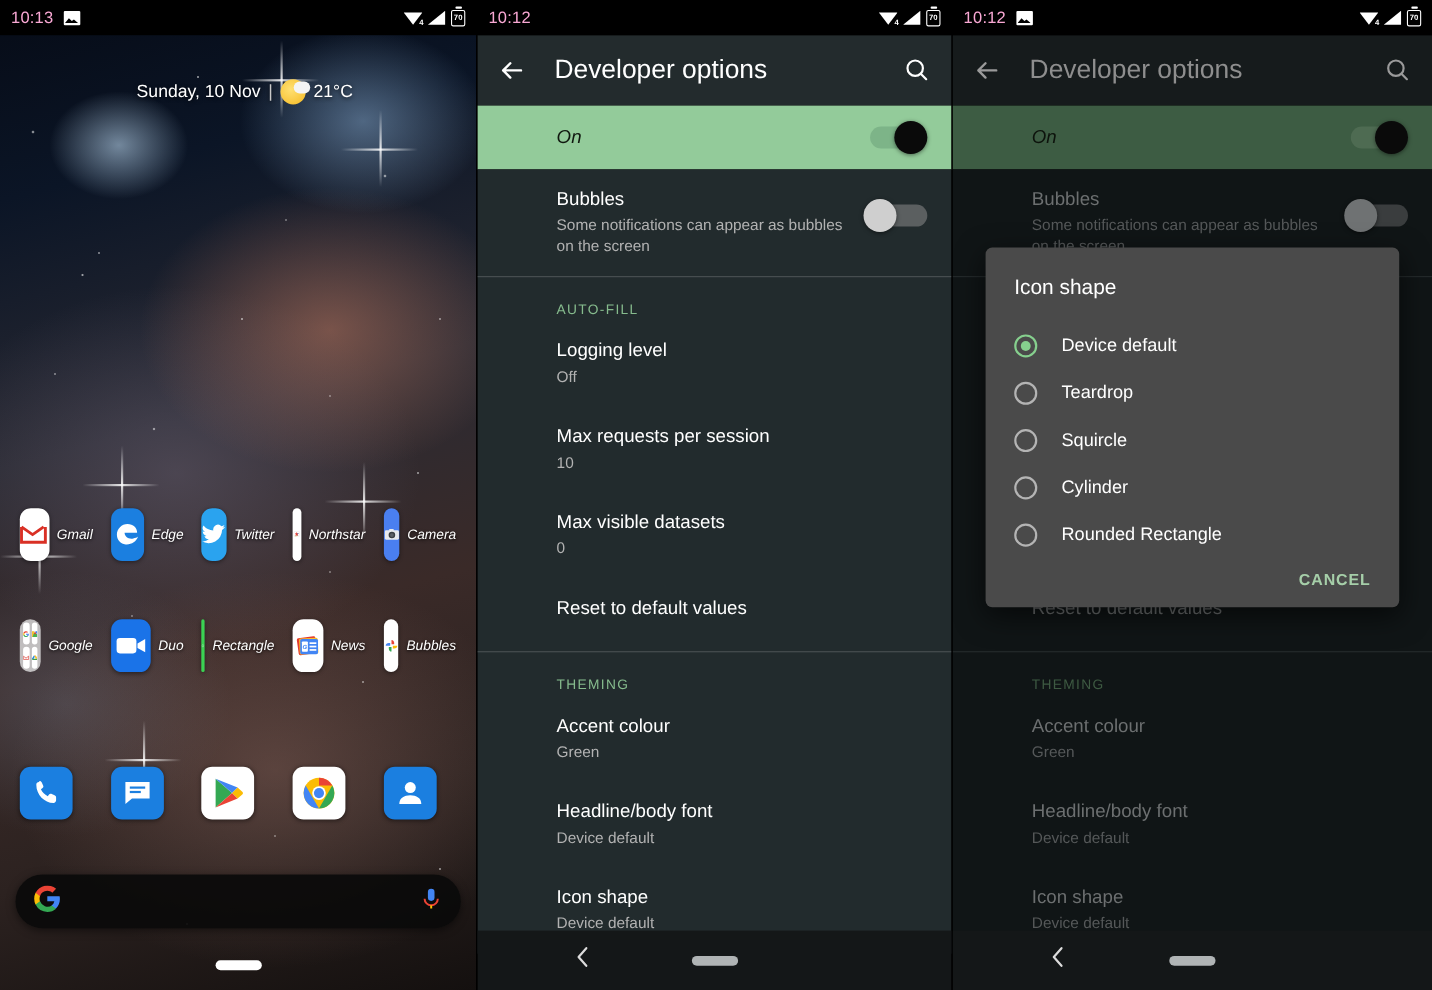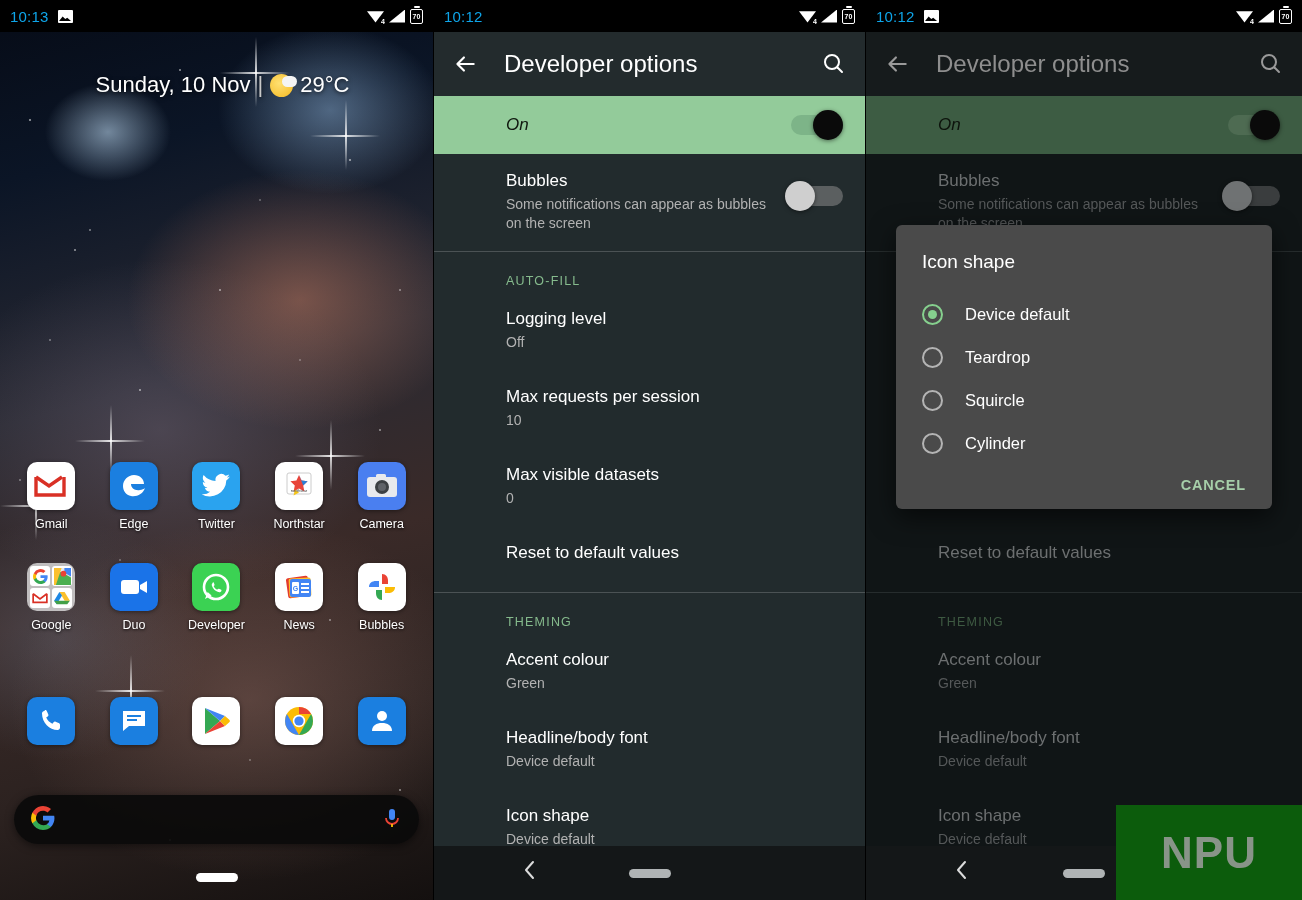--- a/index.html
+++ b/index.html
@@ -7,21 +7,21 @@
     font-family:"Liberation Sans", sans-serif; }
   .screens { display:flex; width:1302px; height:900px; }
   .panel { position:relative; height:900px; overflow:hidden; }
   .p1 { width:433px; }
   .p2 { width:433px; border-left:1px solid #000; border-right:1px solid #000; }
   .p3 { width:436px; }
 
   
   .statusbar { position:relative; height:32px; background:#000; display:flex;
     align-items:center; padding:0 10px; z-index:40; }
-  .sb-time { color:#0ea5e9; font-size:15px; letter-spacing:.2px; }
+  .sb-time { color:#f9a8d4; font-size:15px; letter-spacing:.2px; }
   .sb-shot { margin-left:9px; width:15px; height:13px; background:#fff;
     border-radius:1px; position:relative; overflow:hidden; }
   .sb-shot:after { content:""; position:absolute; left:1.5px; right:1.5px; bottom:1.5px;
     height:6px; background:#000;
     clip-path:polygon(0 100%, 30% 25%, 52% 68%, 68% 45%, 100% 100%); }
   .sb-right { margin-left:auto; display:flex; align-items:center; gap:5px; }
   .ic-wifi { width:17px; height:13px; position:relative; }
   .ic-wifi:before { content:""; position:absolute; inset:0; background:#fff;
     clip-path:polygon(0 14%, 100% 14%, 50% 100%); }
   .ic-wifi:after { content:"4"; position:absolute; right:-1px; bottom:-2px;
@@ -73,31 +73,31 @@
     linear-gradient(90deg,transparent,rgba(255,255,255,.85),transparent); }
   .flare:before { width:70px; height:1.5px; left:-35px; top:0; }
   .flare:after { width:1.5px; height:70px; left:0; top:-35px;
     background:linear-gradient(180deg,transparent,rgba(255,255,255,.85),transparent); }
   .f1 { left:110px; top:440px; } .f2 { left:255px; top:72px; }
   .f3 { left:345px; top:135px; } .f4 { left:130px; top:690px; }
   .f5 { left:330px; top:455px; } .f6 { left:35px; top:505px; }
 
   .widget { position:absolute; top:72px; left:0; width:433px; text-align:center;
     display:flex; align-items:center; justify-content:center; gap:7px;
-    color:#fff; font-size:22px; text-shadow:0 1px 4px rgba(0,0,0,.8); z-index:3;padding-left:12px; }
+    color:#fff; font-size:16px; text-shadow:0 1px 4px rgba(0,0,0,.8); z-index:3;padding-left:12px; }
   .widget .bar { color:#c9c9c9; font-weight:300; }
   .sun { width:23px; height:23px; border-radius:50%;
     background:radial-gradient(circle at 40% 40%,#ffe072,#f5b921); position:relative; }
   .sun:after { content:""; position:absolute; right:-4px; top:2px; width:15px; height:11px;
     background:#f4f4f4; border-radius:8px; }
 
   .grid { position:absolute; left:0; width:433px; z-index:4;
     display:flex; justify-content:space-around; padding:0 10px; }
   .row1 { top:462px; } .row2 { top:563px; } .row3 { top:697px; }
-  .app { width:66px; display:flex; flex-direction:column; align-items:center; gap:7px; }
+  .app { width:66px; display:flex; flex-direction:row; align-items:center; gap:7px;font-style:italic; }
   .tile { width:48px; height:48px; border-radius:10px; display:flex;
     align-items:center; justify-content:center; overflow:hidden;
     box-shadow:0 1px 4px rgba(0,0,0,.45); }
   .lbl { color:#fff; font-size:12.5px; text-shadow:0 1px 3px rgba(0,0,0,.9);
     white-space:nowrap; }
   .tile.w { background:#fff; } .tile.blue { background:#1b7fe0; }
   .tile.twit { background:#2aa3ef; } .tile.cam { background:#4a7ff0; }
   .tile.duo { background:#1a73e8; } .tile.wa { background:#3bd253; } .tile.gp { background:#fff; }
 
   .folder { width:48px; height:48px; border-radius:10px; background:rgba(235,235,235,.75);
@@ -204,21 +204,21 @@
         <span class="ic-bat">
             <span>70</span>
           </span>
       </span>
     </div>
 
     <div class="widget">
       <span>Sunday, 10 Nov</span>
       <span class="bar">|</span>
       <span class="sun"></span>
-      <span>29°C</span>
+      <span>21°C</span>
     </div>
 
     <div class="grid row1">
       <div class="app">
         <div class="tile w">
           <svg width="34" height="26" viewBox="0 0 34 26">
               <path d="M2 4l13 9 13-9" stroke="#d93025" stroke-width="3.4" fill="none"></path>
               <path d="M2 4v18h28V4" stroke="#d93025" stroke-width="3.4" fill="none"></path>
             </svg>
         </div>
@@ -311,21 +311,21 @@
         <span class="lbl">Duo</span>
       </div>
       <div class="app">
         <div class="tile wa">
           <svg width="32" height="32" viewBox="0 0 32 32">
               <circle cx="16" cy="16" r="12" fill="none" stroke="#fff" stroke-width="2.6"></circle>
               <path d="M5 28l2.6-7 4 3.6z" fill="#fff"></path>
               <path d="M12.5 11c.6-.3 1 .1 1.3.8l.7 1.7c.2.5 0 .9-.4 1.3-.3.3-.4.5-.2.9.6 1.2 1.6 2.2 2.9 2.8.4.2.6 0 .9-.3.4-.4.8-.6 1.3-.4l1.7.8c.7.3 1 .7.7 1.3-.5 1.1-1.8 1.6-3.2 1.2-3-.9-5.4-3.3-6.3-6.3-.4-1.3.1-2.5 1.2-3z" fill="#fff"></path>
             </svg>
         </div>
-        <span class="lbl">Developer</span>
+        <span class="lbl">Rectangle</span>
       </div>
       <div class="app">
         <div class="tile w">
           <svg width="36" height="34" viewBox="0 0 36 34">
               <rect x="6" y="7" width="22" height="20" rx="2" fill="#e33b2e" transform="rotate(-8 17 17)"></rect>
               <rect x="8" y="8" width="22" height="19" rx="2" fill="#fbc02d" transform="rotate(-3 19 17)"></rect>
               <rect x="9" y="9" width="21" height="18" rx="2" fill="#4285f4"></rect>
               <rect x="11" y="12" width="7" height="12" rx="1" fill="#fff"></rect>
               <rect x="20" y="13" width="8" height="2" fill="#fff"></rect>
               <rect x="20" y="17" width="8" height="2" fill="#fff"></rect>
@@ -613,24 +613,25 @@
         <span class="ot">Teardrop</span>
       </div>
       <div class="opt">
         <span class="radio"></span>
         <span class="ot">Squircle</span>
       </div>
       <div class="opt">
         <span class="radio"></span>
         <span class="ot">Cylinder</span>
       </div>
+      <div class="opt">
+        <span class="radio"></span>
+        <span class="ot">Rounded Rectangle</span>
+      </div>
 
       <div class="dlg-actions">
         <span class="cancel">CANCEL</span>
       </div>
     </div>
 
-    <div class="npu">
-      <span>NPU</span>
-    </div>
   </div>
 
 </div>
 
 </body></html>

